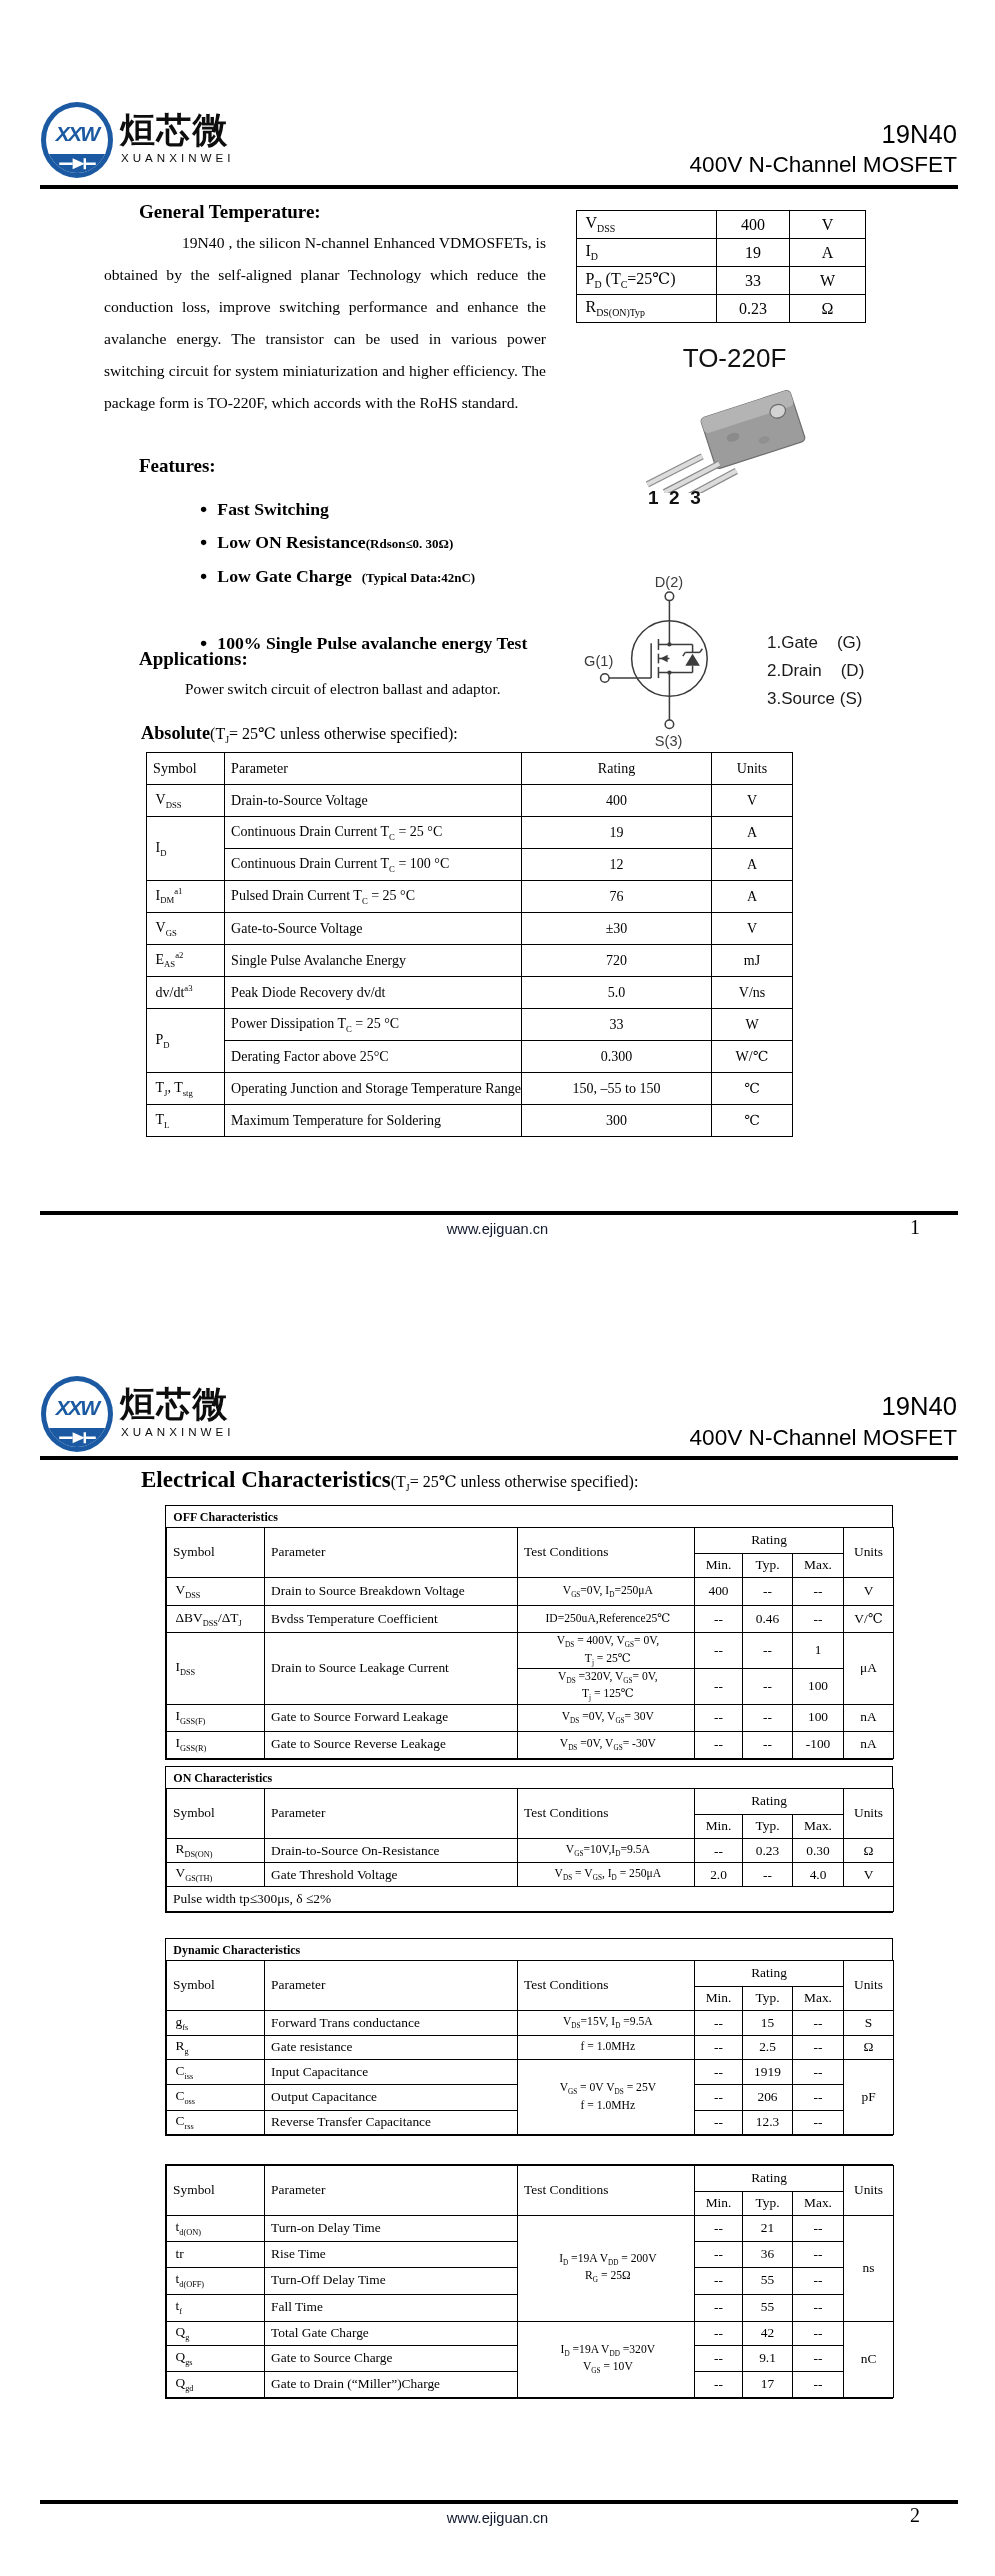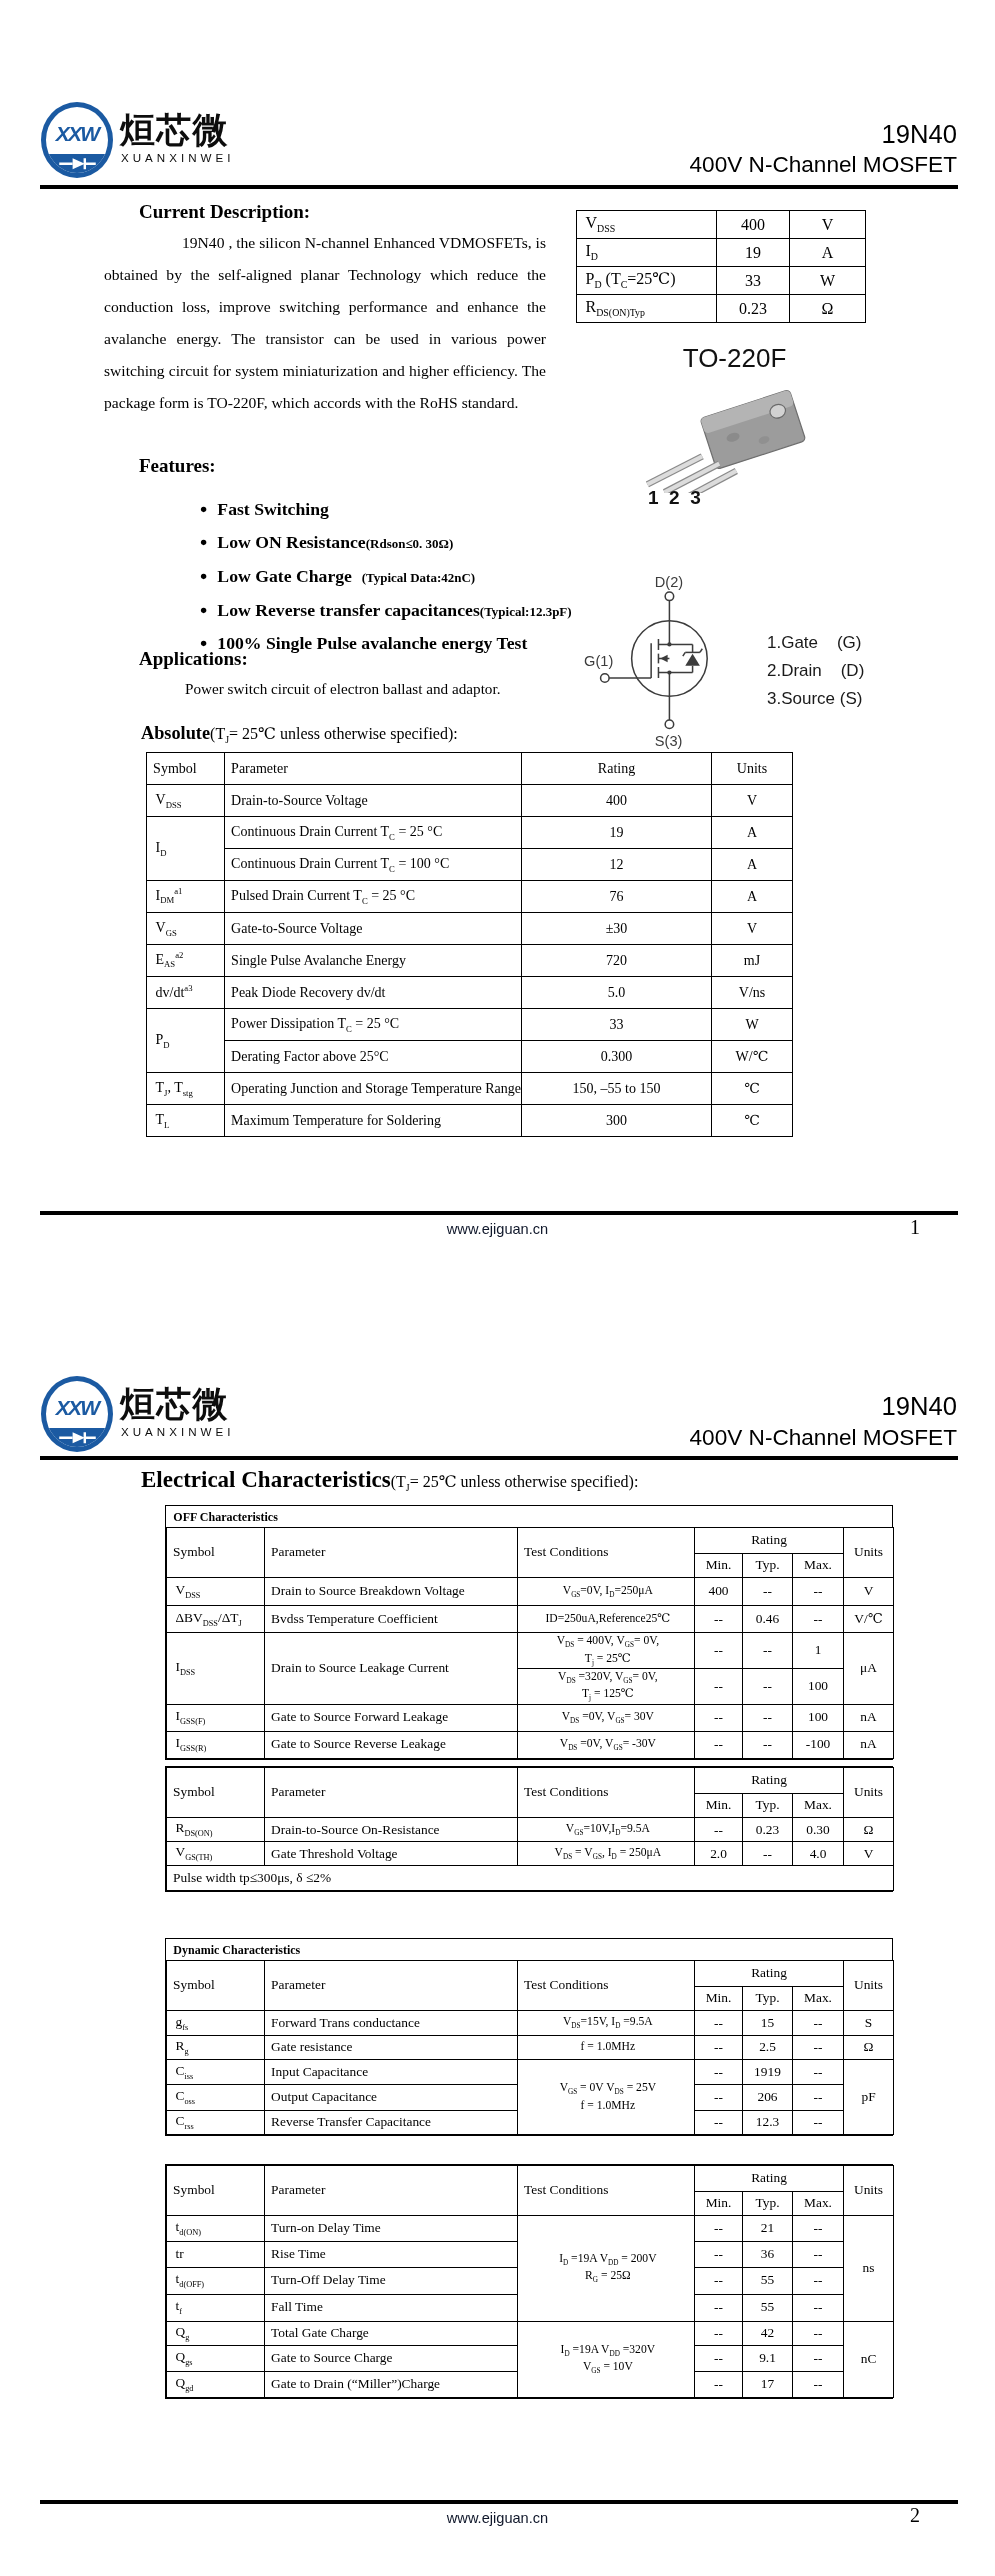--- a/index.html
+++ b/index.html
@@ -80,36 +80,33 @@
         <line x1="44" y1="11" x2="62" y2="11" stroke="#fff" stroke-width="4"></line>
       </svg>
     </div>
   </div>
   <div class="brand-cn" style="left:120px;top:107px;">烜芯微</div>
   <div class="brand-en" style="left:121px;top:151px;">XUANXINWEI</div>
   <div class="pn" style="top:120px;">19N40</div>
   <div class="sub" style="top:152px;">400V N-Channel MOSFET</div>
   <div class="hrule" style="top:185px;"></div>
 
-  <div class="abs h1" style="left:139px;top:201px;">Current Description:</div>
+  <div class="abs h1" style="left:139px;top:201px;">General Temperature:</div>
   <div class="abs gd-para" style="left:104px;top:227px;">19N40 , the silicon N-channel Enhanced VDMOSFETs, is obtained by the self-aligned planar Technology which reduce the conduction loss, improve switching performance and enhance the avalanche energy. The transistor can be used in various power switching circuit for system miniaturization and higher efficiency. The package form is TO-220F, which accords with the RoHS standard.</div>
 
   <div class="abs h1" style="left:139px;top:455px;">Features:</div>
 
   <div class="feat-row" style="left:190px;top:488px;">
     <span class="feat-bullet">●</span><span class="feat-main">Fast Switching</span><span class="feat-note"></span>
   </div>
   <div class="feat-row" style="left:190px;top:521px;">
     <span class="feat-bullet">●</span><span class="feat-main">Low ON Resistance</span><span class="feat-note">(Rdson≤0. 30Ω)</span>
   </div>
   <div class="feat-row" style="left:190px;top:555px;">
     <span class="feat-bullet">●</span><span class="feat-main">Low Gate Charge</span><span class="feat-note">   (Typical Data:42nC)</span>
-  </div>
-  <div class="feat-row" style="left:190px;top:589px;">
-    <span class="feat-bullet">●</span><span class="feat-main">Low Reverse transfer capacitances</span><span class="feat-note">(Typical:12.3pF)</span>
   </div>
   <div class="feat-row" style="left:190px;top:622px;">
     <span class="feat-bullet">●</span><span class="feat-main">100% Single Pulse avalanche energy Test</span><span class="feat-note"></span>
   </div>
 
   <div class="abs h1" style="left:139px;top:648px;">Applications:</div>
   <div class="abs app-text" style="left:185px;top:680px;">Power switch circuit of electron ballast and adaptor.</div>
 
   <table class="grid sum abs" style="left:576px;top:210px;width:290px;">
     <colgroup>
@@ -382,20 +379,21 @@
             <td>--</td>
             <td>--</td>
             <td>-100</td>
             <td>nA</td>
           </tr>
         </tbody>
       </table>
   </div>
 
   <div class="tbox" style="left:165px;top:1766px;width:726px;">
+    <div class="ttitle">ON Characteristics</div>
     <table class="grid p2">
       <colgroup>
           <col style="width:98px">
           <col style="width:253px">
           <col style="width:177px">
           <col style="width:48px">
           <col style="width:50px">
           <col style="width:51px">
           <col style="width:50px">
         </colgroup>

